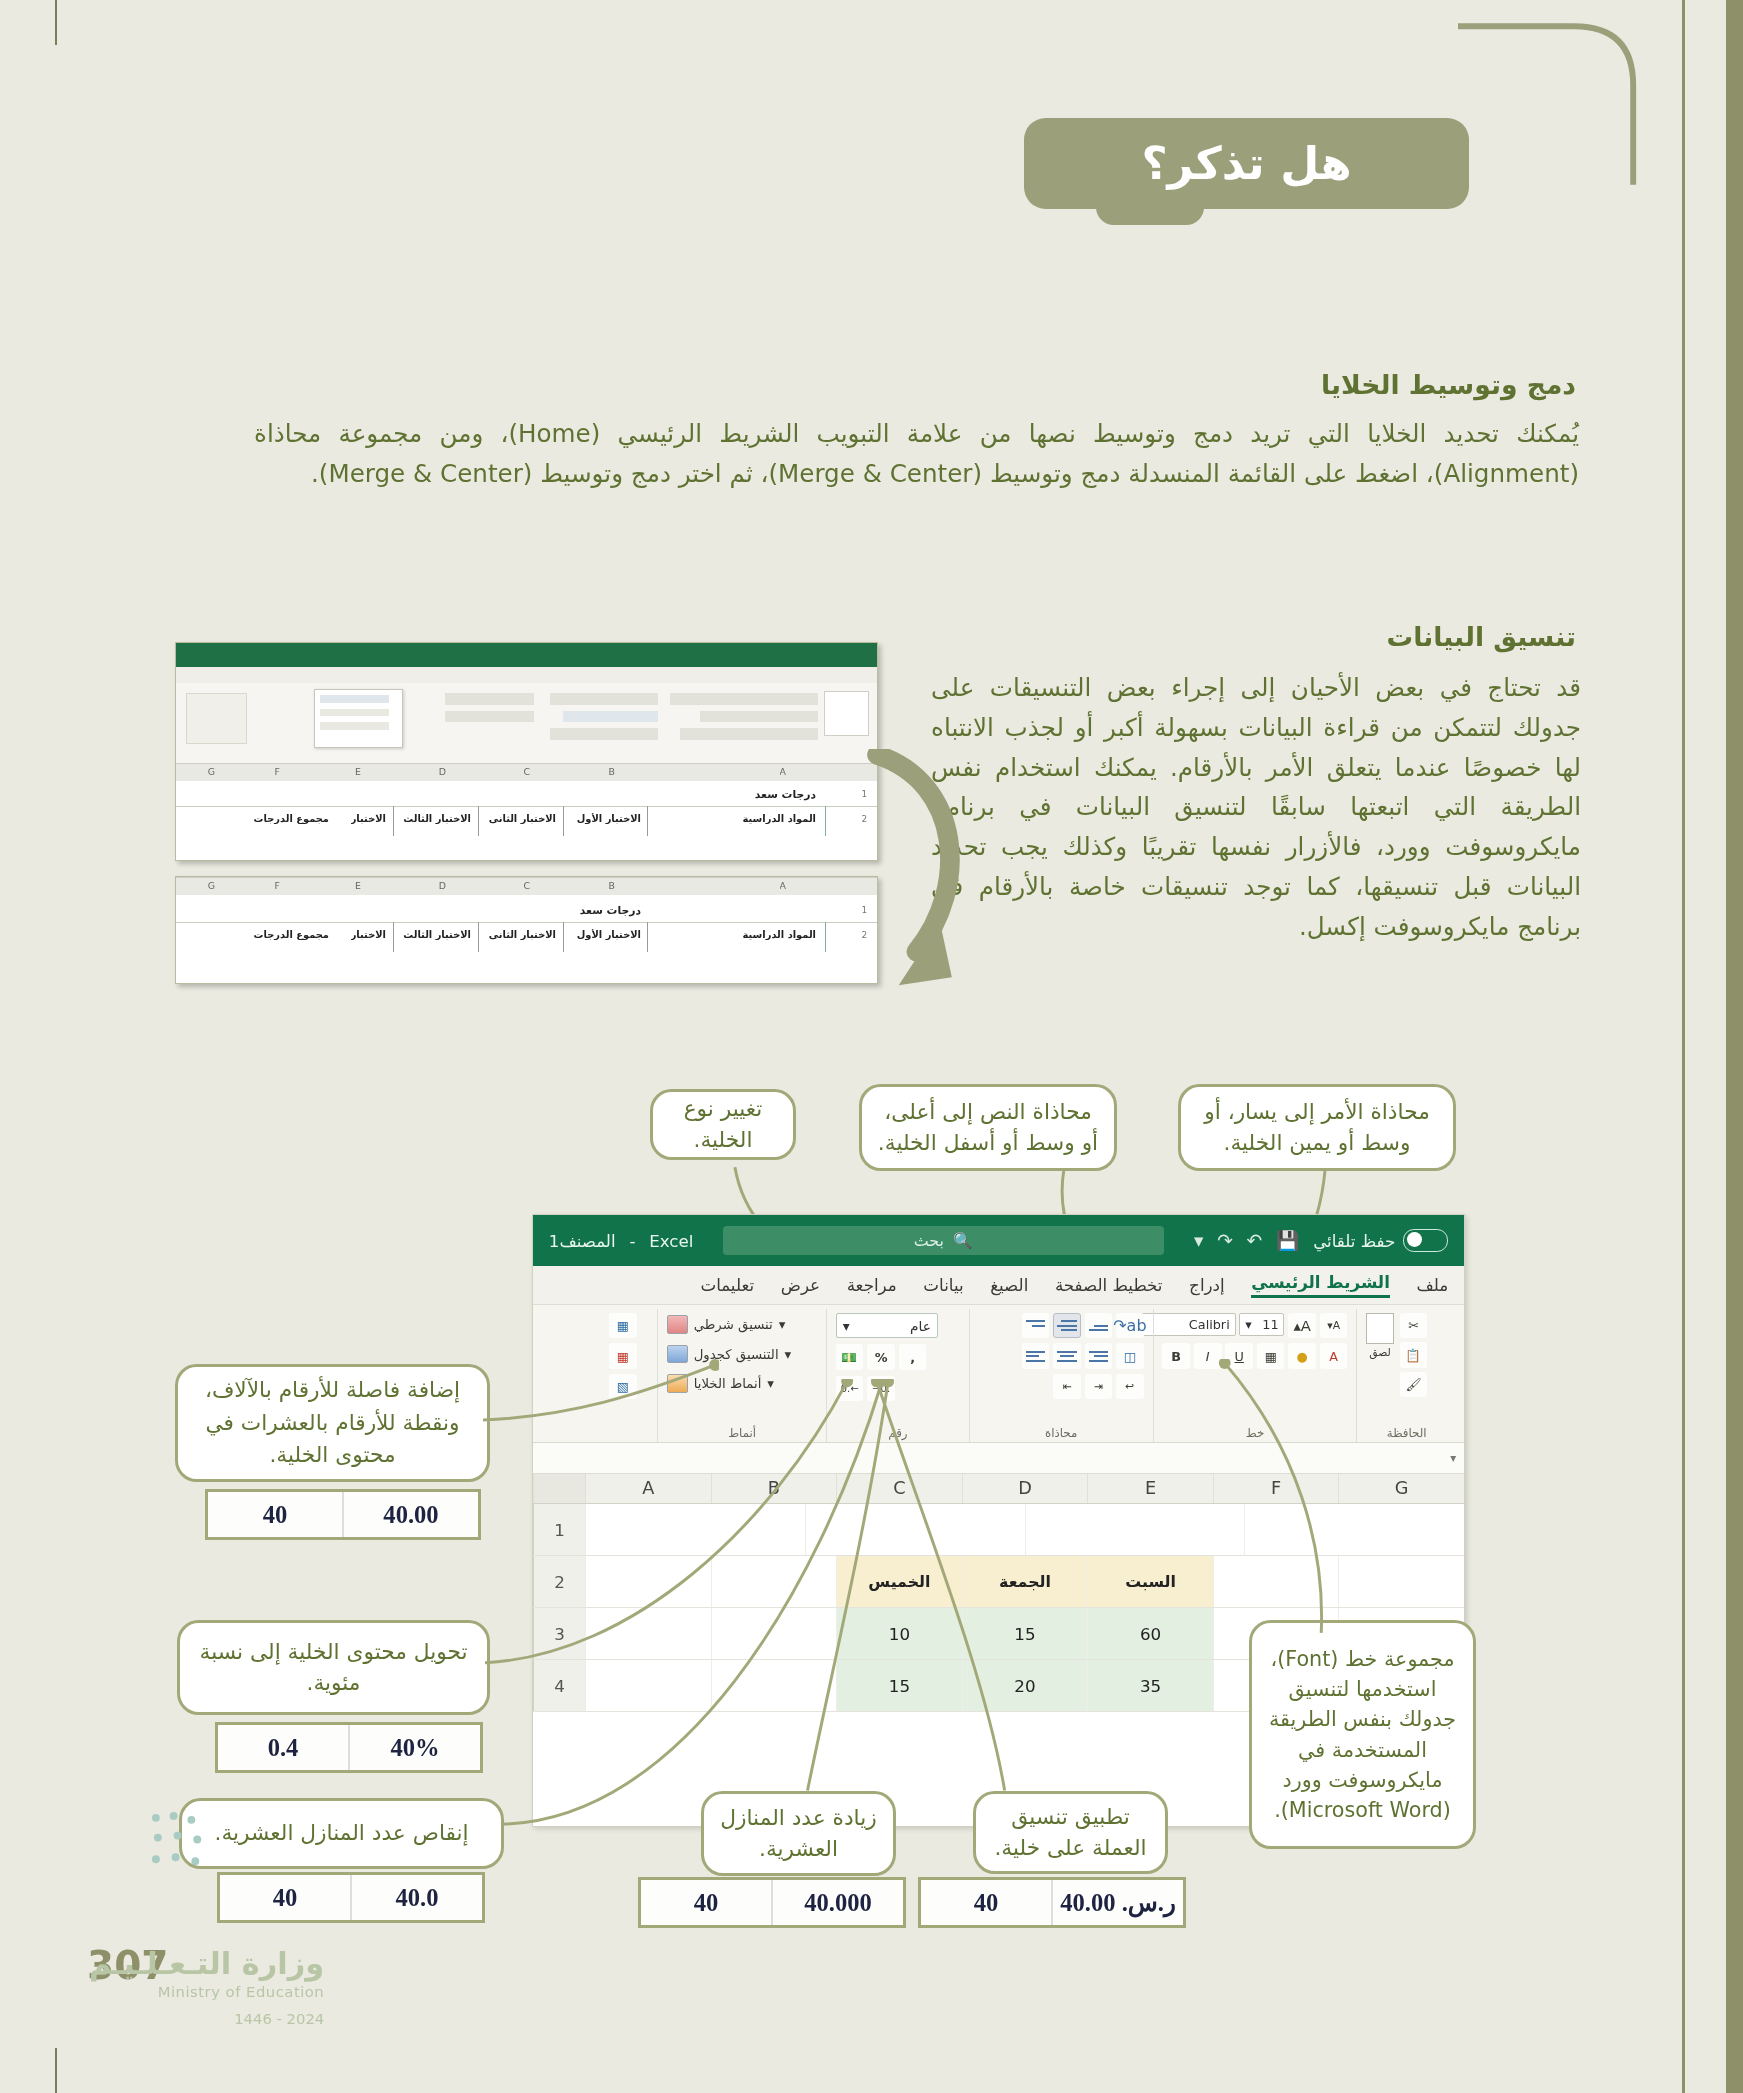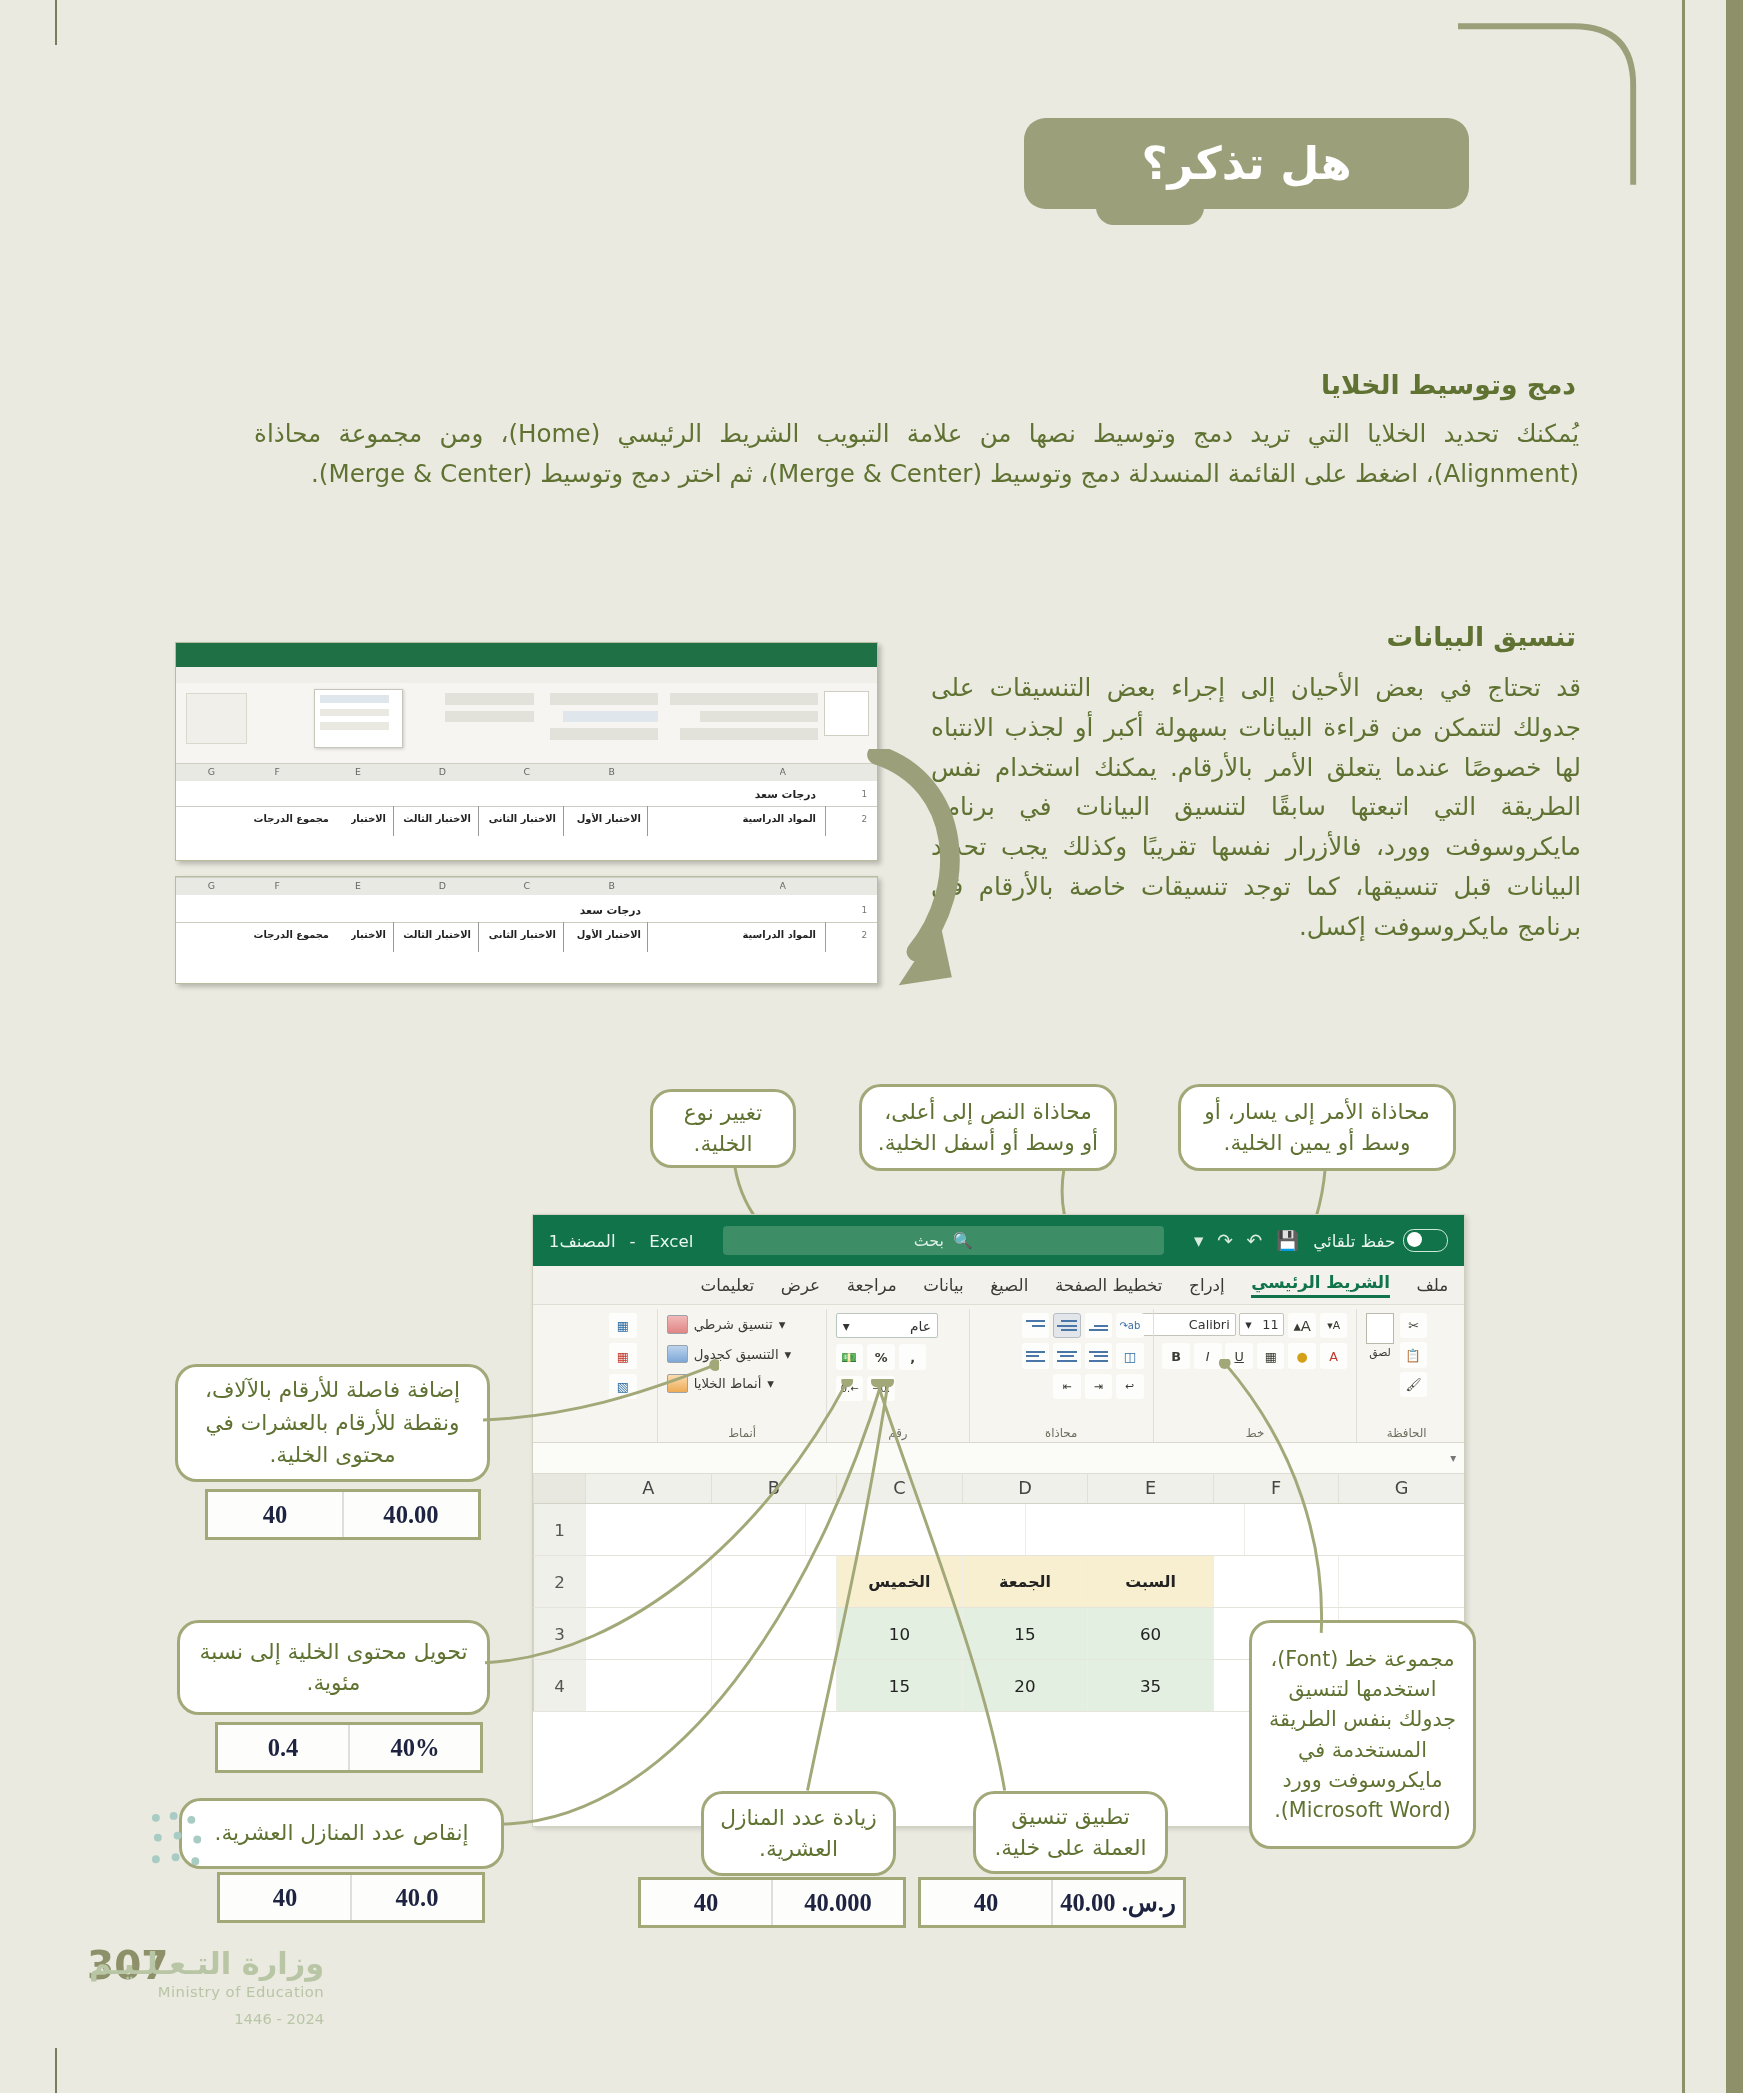--- a/index.html
+++ b/index.html
@@ -280,21 +280,21 @@
       <div style="position:absolute;right:51px;top:27.6px;left:122px;height:29.6px;background:#e3efe0;z-index:-1;"></div>
     </div>
   </div>
 </div>
 
 <svg class="arrow-curve" viewBox="0 0 150 250">
   <path d="M10 6 C96 34 104 140 50 206" fill="none" stroke="#9ba07a" stroke-width="20" stroke-linecap="round"></path>
   <path d="M74 176 L32 240 L86 232 Z" fill="#9ba07a"></path>
 </svg>
 
-<div class="callout" style="left:650px;top:1089px;width:146px;height:79px;justify-content:center;">
+<div class="callout" style="left:650px;top:1089px;width:146px;height:71px;justify-content:center;">
   <span>تغيير نوع الخلية.</span>
 </div>
 <div class="callout" style="left:859px;top:1084px;width:258px;height:87px;">
   <span>محاذاة النص إلى أعلى، أو وسط أو أسفل الخلية.</span>
 </div>
 <div class="callout" style="left:1178px;top:1084px;width:278px;height:87px;">
   <span>محاذاة الأمر إلى يسار، أو وسط أو يمين الخلية.</span>
 </div>
 
 <svg class="leader" style="left:729px;top:1167px;width:128px;height:148px;" viewBox="0 0 130 150">
@@ -404,21 +404,21 @@
                 <i style="width:80%"></i>
               </span>
             </div>
           <div class="btn">
               <span class="align-ic">
                 <i style="width:0"></i>
                 <i style="width:70%"></i>
                 <i style="width:100%"></i>
               </span>
             </div>
-          <div class="btn" style="font-size:10px;color:#3a6fa8;">ab↷</div>
+          <div class="btn" style="font-size:16px;color:#3a6fa8;">ab↷</div>
         </div>
         <div class="row3" style="flex-direction:row-reverse;justify-content:flex-start;">
           <div class="btn">
               <span class="align-ic">
                 <i style="width:100%"></i>
                 <i style="width:70%;margin-right:auto"></i>
                 <i style="width:100%"></i>
               </span>
             </div>
           <div class="btn">

